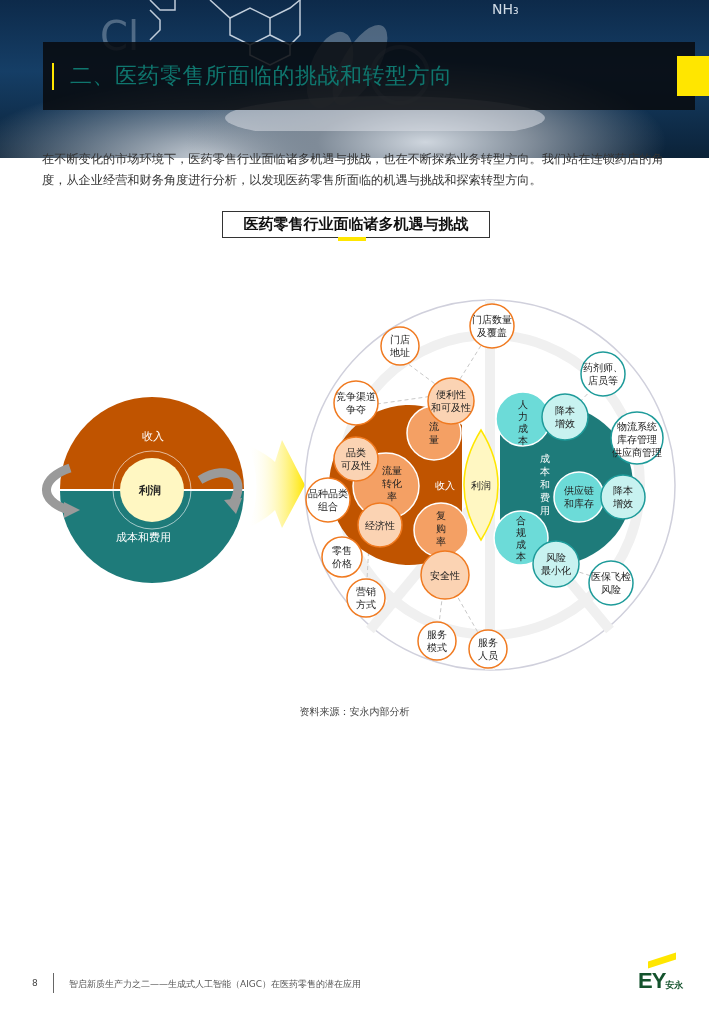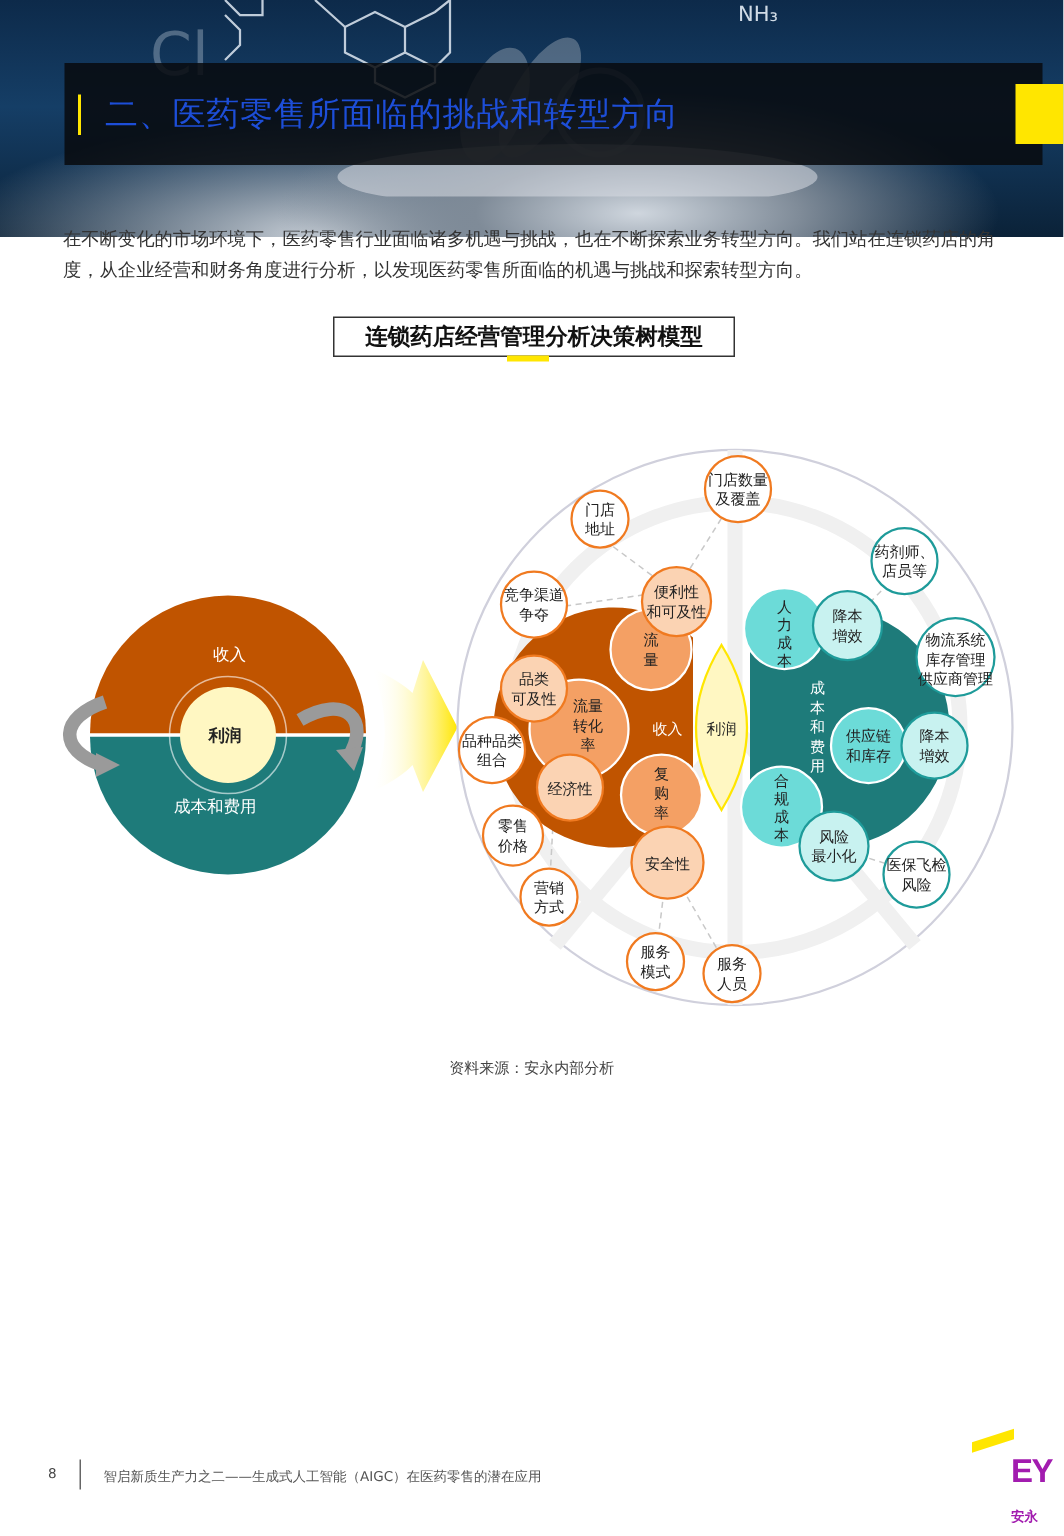--- a/index.html
+++ b/index.html
@@ -4,32 +4,32 @@
 <style>
   html,body{margin:0;padding:0;background:#fff;}
   body{width:709px;height:1024px;position:relative;overflow:hidden;font-family:"DejaVu Sans",sans-serif;}
   .banner{position:absolute;left:0;top:0;width:709px;height:158px;
     background:radial-gradient(ellipse at 60% 90%, #cfd6de 0%, #7f8b98 18%, rgba(30,60,100,0) 40%),
       radial-gradient(ellipse at 30% 100%, #c9d0d8 0%, rgba(40,70,110,0) 35%),
       linear-gradient(180deg,#0d2a4a 0%,#153e66 45%,#0b2238 100%);}
   .banner svg.mol{position:absolute;left:0;top:0;}
   .title-bar{position:absolute;left:43px;top:42px;width:652px;height:68px;background:rgba(8,10,14,0.86);}
   .title-mark{position:absolute;left:52px;top:63px;width:2px;height:27px;background:#ffe600;}
-  .title-text{position:absolute;left:70px;top:61px;font-size:22px;color:#1d4ed8;letter-spacing:0.5px;}
+  .title-text{position:absolute;left:70px;top:61px;font-size:22px;color:#0f766e;letter-spacing:0.5px;}
   .yellow-tab{position:absolute;right:0;top:56px;width:32px;height:40px;background:#ffe600;}
   .intro{position:absolute;left:42px;top:149px;width:625px;font-size:12.2px;line-height:21px;color:#333;}
   .model-box{position:absolute;left:222px;top:211px;width:266px;height:25px;border:1.5px solid #333;
     font-size:15px;text-align:center;line-height:25px;color:#111;font-weight:bold;}
   .model-underline{position:absolute;left:338px;top:237px;width:28px;height:4px;background:#ffe600;}
   .diagram{position:absolute;left:0;top:290px;}
   .source{position:absolute;left:0;width:709px;top:705px;text-align:center;font-size:10px;color:#444;}
   .footer-num{position:absolute;left:32px;top:978px;font-size:9px;color:#444;}
   .footer-sep{position:absolute;left:53px;top:973px;width:1px;height:20px;background:#666;}
   .footer-text{position:absolute;left:69px;top:978px;font-size:9px;color:#555;}
-  .ey-logo{position:absolute;left:674px;top:968px;font-size:22px;font-weight:bold;color:#a21caf;font-family:"Liberation Sans",sans-serif;letter-spacing:-1px;}
+  .ey-logo{position:absolute;left:638px;top:968px;font-size:22px;font-weight:bold;color:#14532d;font-family:"Liberation Sans",sans-serif;letter-spacing:-1px;}
   .ey-logo small{font-size:9px;letter-spacing:0;}
   .ey-slash{position:absolute;left:648px;top:957px;width:28px;height:7px;background:#ffe600;transform:skewY(-18deg);}
   .lbl{font-family:"DejaVu Sans",sans-serif;}
 </style>
 </head>
 <body>
 
 <div class="banner">
   <svg class="mol" width="709" height="131">
     <g stroke="#dfe8f2" stroke-width="1.5" fill="none" opacity="0.85">
@@ -49,21 +49,21 @@
     <ellipse cx="360" cy="65" rx="18" ry="45" fill="#c2c8cf" opacity="0.35" transform="rotate(30 360 65)"></ellipse>
   </svg>
 </div>
 <div class="title-bar"></div>
 <div class="title-mark"></div>
 <div class="title-text">二、医药零售所面临的挑战和转型方向</div>
 <div class="yellow-tab"></div>
 
 <div class="intro">在不断变化的市场环境下，医药零售行业面临诸多机遇与挑战，也在不断探索业务转型方向。我们站在连锁药店的角度，从企业经营和财务角度进行分析，以发现医药零售所面临的机遇与挑战和探索转型方向。</div>
 
-<div class="model-box">连锁药店经营管理分析决策树模型</div>
+<div class="model-box">医药零售行业面临诸多机遇与挑战</div>
 <div class="model-underline"></div>
 
 <svg class="diagram" width="709" height="400" viewBox="0 290 709 400">
 
   <g>
     <path d="M60,489 A92,92 0 0 1 244,489 Z" fill="#c05400"></path>
     <path d="M60,491 A92,92 0 0 0 244,491 Z" fill="#1e7b7a"></path>
     <line x1="58" y1="490" x2="246" y2="490" stroke="#fff" stroke-width="2"></line>
     <circle cx="152" cy="490" r="39" fill="none" stroke="#fff" stroke-width="1" opacity="0.6"></circle>
     <circle cx="152" cy="490" r="32" fill="#fff7c2"></circle>

